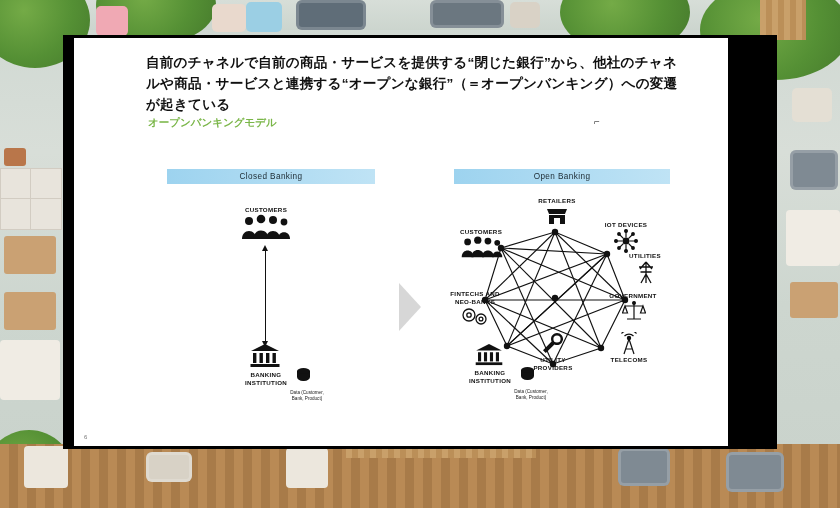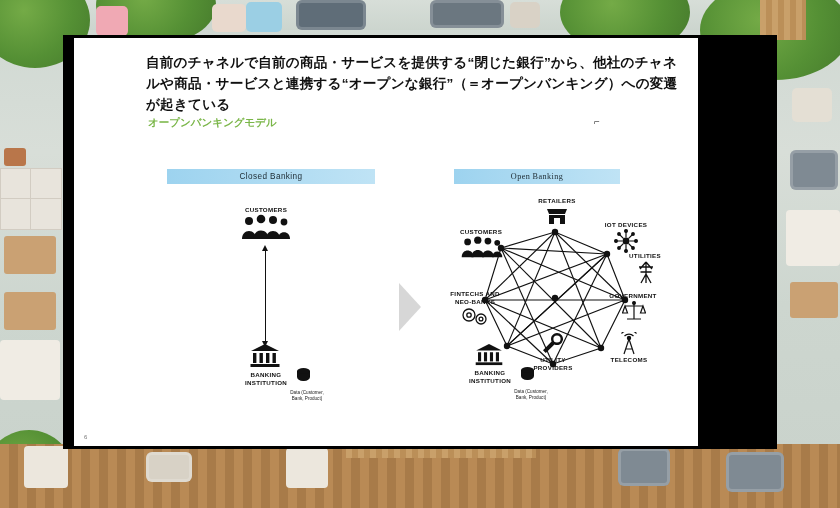--- a/index.html
+++ b/index.html
@@ -92,20 +92,21 @@
     background: #000;
     box-shadow: 0 0 0 1px #000;
   }
   .slide {
     position: absolute;
     left: 74px;   
     top: 38px;
     width: 624px;
     height: 408px;
     background: #ffffff;
+    padding-left: 30px;
   }
 
   .slide-title {
     position: absolute;
     left: 72px;
     top: 14px;
     width: 536px;
     font-size: 13.6px;
     line-height: 1.55;
     font-weight: bold;
@@ -137,21 +138,21 @@
     height: 15px;
     background: linear-gradient(90deg,#9dd3ef,#bfe3f5);
     color: #1d2b33;
     font-size: 8.2px;
     letter-spacing: 0.4px;
     display: flex;
     align-items: center;
     justify-content: center;
   }
   .band.left  { left: 93px;  top: 131px; width: 208px; }
-  .band.right { left: 380px; top: 131px; width: 166px; font-family: Liberation Serif, serif; }
+  .band.right { left: 380px; top: 131px; width: 216px; }
 
   
   .flow-arrow {
     position: absolute;
     left: 325px;
     top: 245px;
     width: 0; height: 0;
     border-top: 24px solid transparent;
     border-bottom: 24px solid transparent;
     border-left: 22px solid #d7d7d7;

